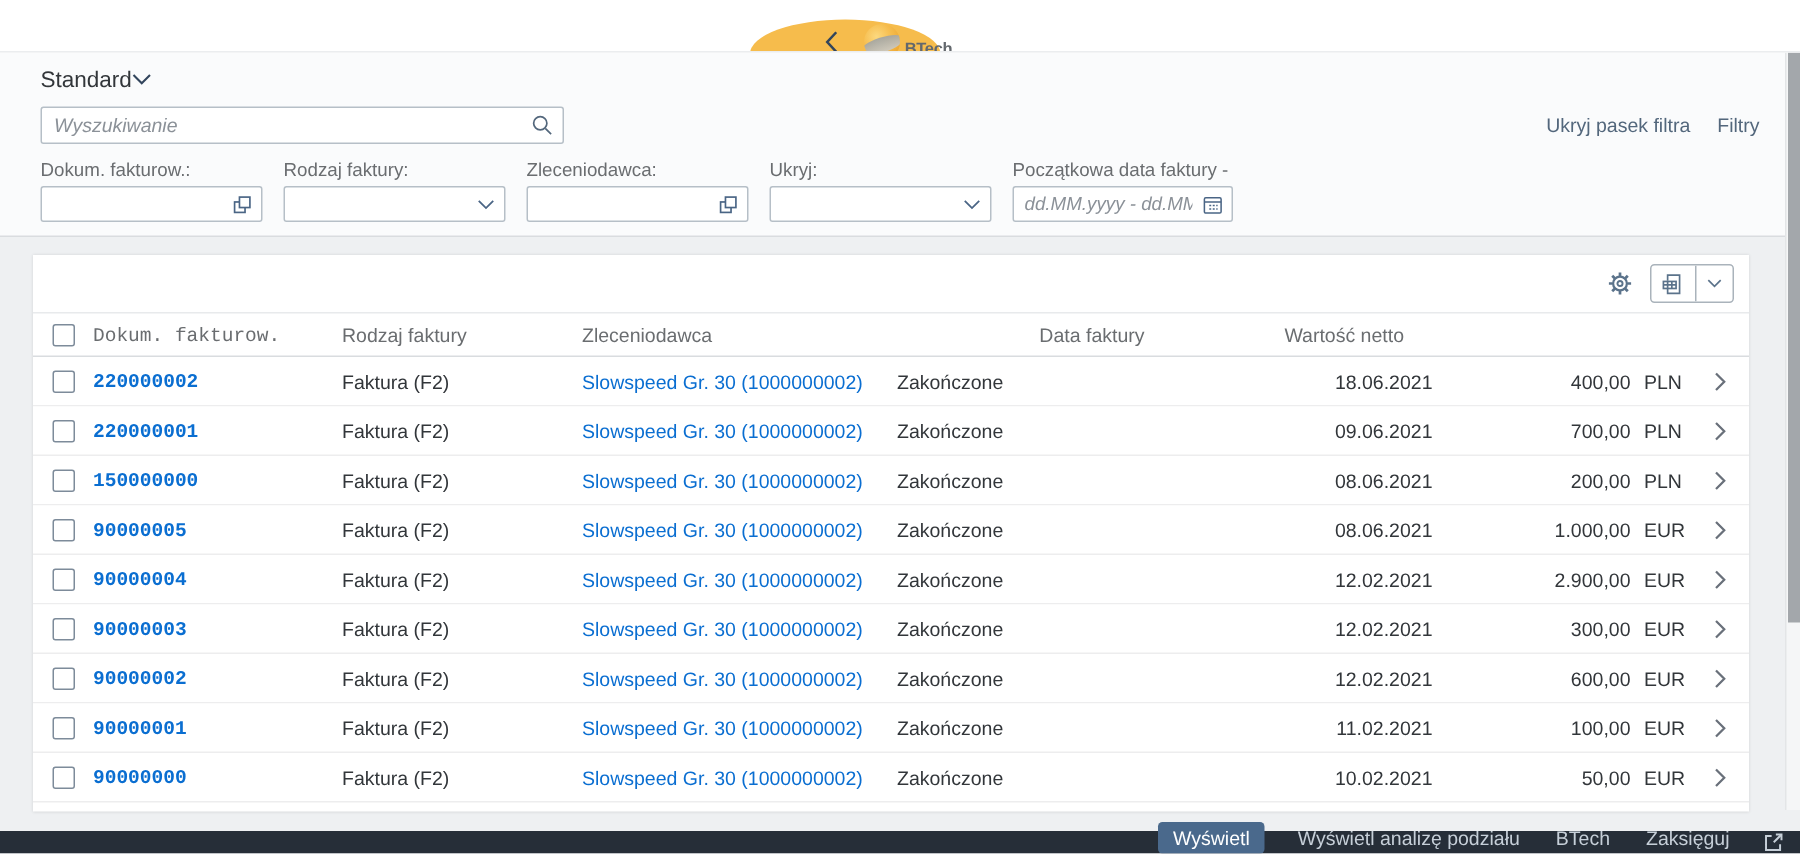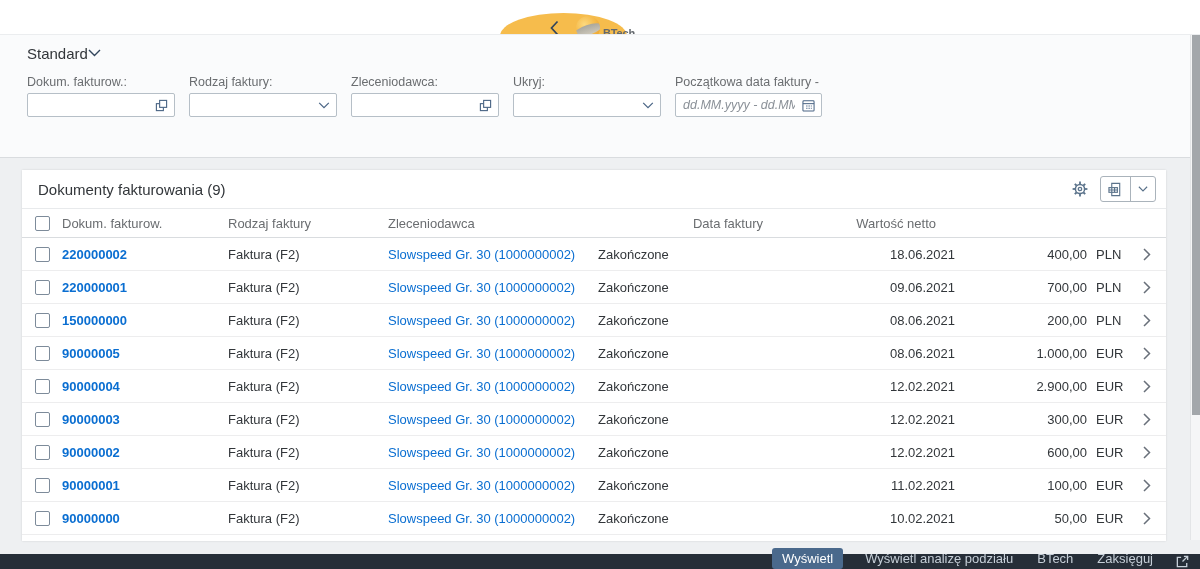--- a/index.html
+++ b/index.html
@@ -57,21 +57,21 @@
   .table-title { font-size:15px; color:#32363a; }
   .toolbar-right { margin-left:auto; display:flex; align-items:center; gap:12px; }
   .split-btn { display:flex; align-items:stretch; height:26px; border:1px solid #aab3bb; border-radius:3px; background:#fff; overflow:hidden; }
   .split-main { display:flex; align-items:center; padding:0 7px; border:none; background:none; cursor:pointer; }
   .split-arrow { display:flex; align-items:center; padding:0 7px; border:none; border-left:1px solid #aab3bb; background:none; cursor:pointer; }
 
   .trow { display:flex; align-items:center; }
   .thead { height:30px; border-top:1px solid #e8eaec; border-bottom:1px solid #d9dcdf; color:#6a6d70; }
   .tbody-row { height:33px; border-bottom:1px solid #ededee; background:#fff; cursor:pointer; }
   .col-check { width:40px; display:flex; justify-content:center; }
-  .col-doc { width:166px; }
+  .col-doc { width:166px;font-family:Liberation Mono, monospace; }
   .col-type { width:160px; }
   .col-payer { width:210px; }
   .col-status { flex:1; }
   .col-date { width:165px; text-align:right; }
   .col-amount { width:173px; display:flex; justify-content:flex-end; align-items:center; }
   .col-amount .cur { width:32px; text-align:left; margin-left:9px; }
   .col-nav { width:38px; display:flex; justify-content:center; }
   .checkbox { width:15px; height:15px; border:1.5px solid #7d8b9a; border-radius:2px; background:#fff; cursor:pointer; }
   .doc-link { color:#0a6ed1; font-weight:bold; text-decoration:none; cursor:pointer; }
   .payer-link { color:#0a6ed1; text-decoration:none; cursor:pointer; }
@@ -131,20 +131,35 @@
   <section class="subheader">
     <div class="variant-row">
       <span class="variant-label">Standard</span>
       <span>
         <svg width="13" height="8" viewBox="0 0 13 8" fill="none" stroke="#32455c" stroke-width="1.4">
             <polyline points="1,1 6.5,6.5 12,1"></polyline>
           </svg>
       </span>
     </div>
 
+    <div class="filter-top">
+      <div class="search-box">
+        <input type="text" placeholder="Wyszukiwanie" style="">
+        <span class="sbx-icon">
+          <svg width="15" height="15" viewBox="0 0 17 17" fill="none" stroke="#53677c" stroke-width="1.3">
+              <circle cx="7" cy="7" r="5"></circle>
+              <line x1="10.8" y1="10.8" x2="15.2" y2="15.2"></line>
+            </svg>
+        </span>
+      </div>
+      <div class="filter-links">
+        <span class="filter-link">Ukryj pasek filtra</span>
+        <span class="filter-link">Filtry</span>
+      </div>
+    </div>
 
     <div class="filter-fields">
       <div class="field">
         <div class="field-label">Dokum. fakturow.:</div>
         <div class="field-input">
           <span>
             <svg width="13" height="13" viewBox="0 0 14 14" fill="#fff" stroke="#4a6585" stroke-width="1.2">
                 <rect x="1.5" y="5" width="7.5" height="7.5"></rect>
                 <rect x="5" y="1.5" width="7.5" height="7.5"></rect>
               </svg>
@@ -196,21 +211,20 @@
           </span>
         </div>
       </div>
     </div>
   </section>
 
   <main class="content">
     <section class="table-card">
 
       <div class="table-toolbar">
-        <span class="table-title">Dokumenty fakturowania (9)</span>
         <div class="toolbar-right">
           <button class="icon-btn">
             <span>
               <svg width="16" height="16" viewBox="0 0 16 16" fill="none" stroke="#5b738b">
                 <g stroke-width="1.8">
                   <line x1="8" y1="0.6" x2="8" y2="3"></line>
                     <line x1="13.2" y1="2.8" x2="11.5" y2="4.5"></line>
                   <line x1="15.4" y1="8" x2="13" y2="8"></line>
                     <line x1="13.2" y1="13.2" x2="11.5" y2="11.5"></line>
                   <line x1="8" y1="15.4" x2="8" y2="13"></line>

